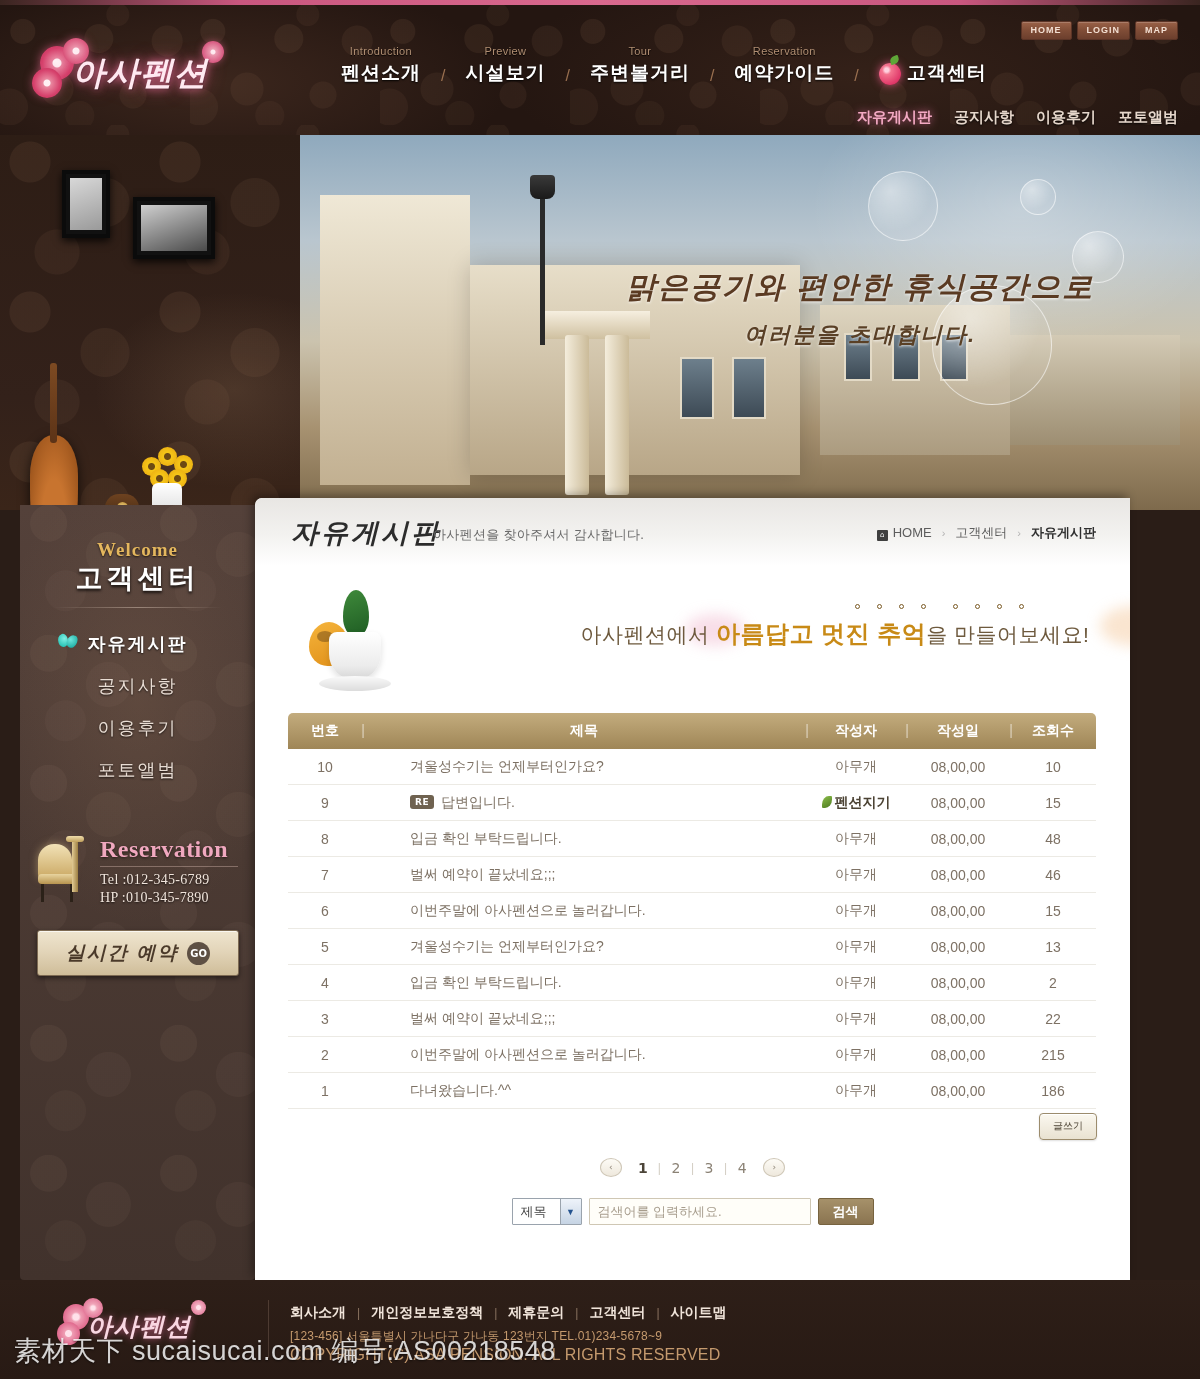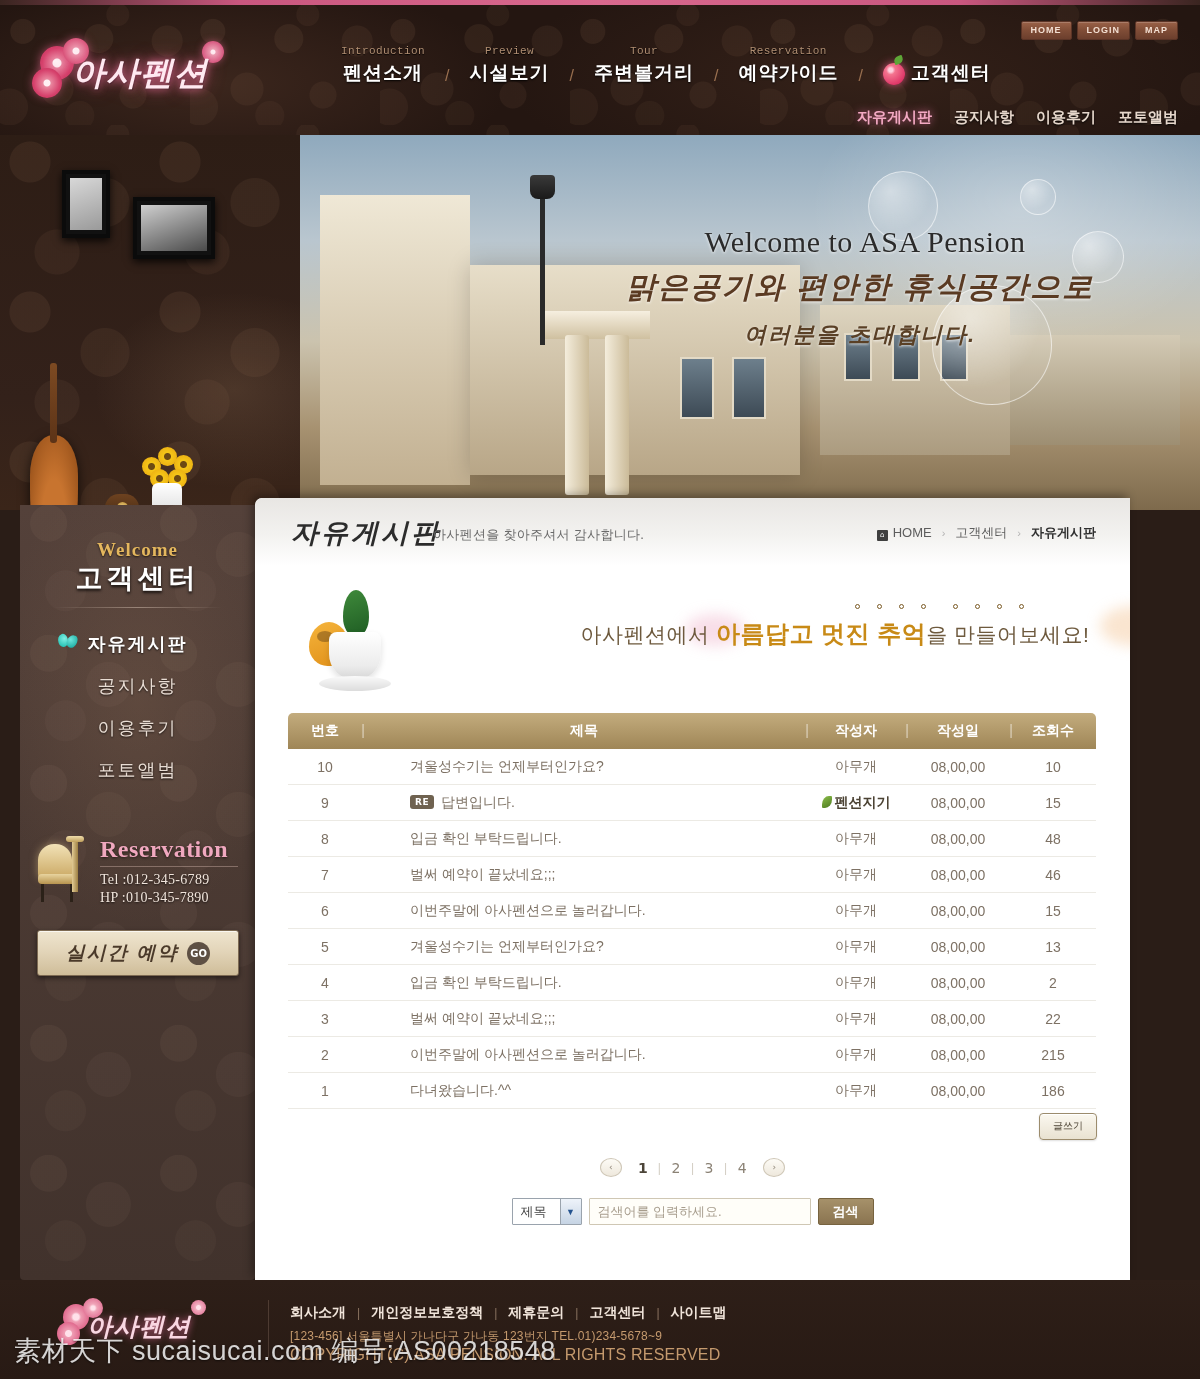--- a/index.html
+++ b/index.html
@@ -72,21 +72,21 @@
     color:#f3dfd2; text-decoration:none; font-weight:bold;
     background: linear-gradient(180deg,#9a6248 0%, #804d37 48%, #6c3f2d 100%);
     border-radius:2px; border:1px solid #5b3426;
     box-shadow: inset 0 1px 0 rgba(255,255,255,.18);
   }
 
   
   .mainnav { position:absolute; left:335px; top:40px; display:flex; align-items:flex-end; }
   .navitem { position:relative; text-align:center; padding:0 6px; text-decoration:none; }
   .navitem .en {
-    display:block; font-size:11px; color:#b08e72; font-family:Liberation Mono, monospace;
+    display:block; font-size:11px; color:#b08e72; font-family:Liberation Sans, sans-serif;
     letter-spacing:.4px; margin-bottom:3px; text-shadow:0 1px 1px #000;
   }
   .navitem .ko {
     display:block; font-size:19px; color:#ffffff; font-weight:bold; letter-spacing:1px;
     text-shadow:0 1px 2px rgba(0,0,0,.9);
   }
   .navsep { color:#9a7050; font-size:16px; padding:0 14px 1px; }
   .navitem.cs .ko { color:#fff; }
   .cs-wrap { display:flex; align-items:flex-end; gap:6px; }
   .cherry {
@@ -561,21 +561,20 @@
       </div>
       <div class="bld b-far"></div>
       <div class="lamp"></div>
       <span class="bubble" style="left:568px;top:36px;width:70px;height:70px;"></span>
       <span class="bubble" style="left:632px;top:150px;width:120px;height:120px;"></span>
       <span class="bubble" style="left:720px;top:44px;width:36px;height:36px;"></span>
       <span class="bubble" style="left:772px;top:96px;width:52px;height:52px;"></span>
     </div>
 
     <div class="hero-text">
-      <div class="hero-en">Welcome to ASA Pension</div>
       <div class="hero-ko1">맑은공기와 편안한 휴식공간으로</div>
       <div class="hero-ko2">여러분을 초대합니다.</div>
     </div>
   </div>
 
   <div class="sidebar">
     <div class="pat"></div>
     <div class="cs-title-en">Welcome</div>
     <div class="cs-title-ko">고객센터</div>
     <div class="cs-rule"></div>

